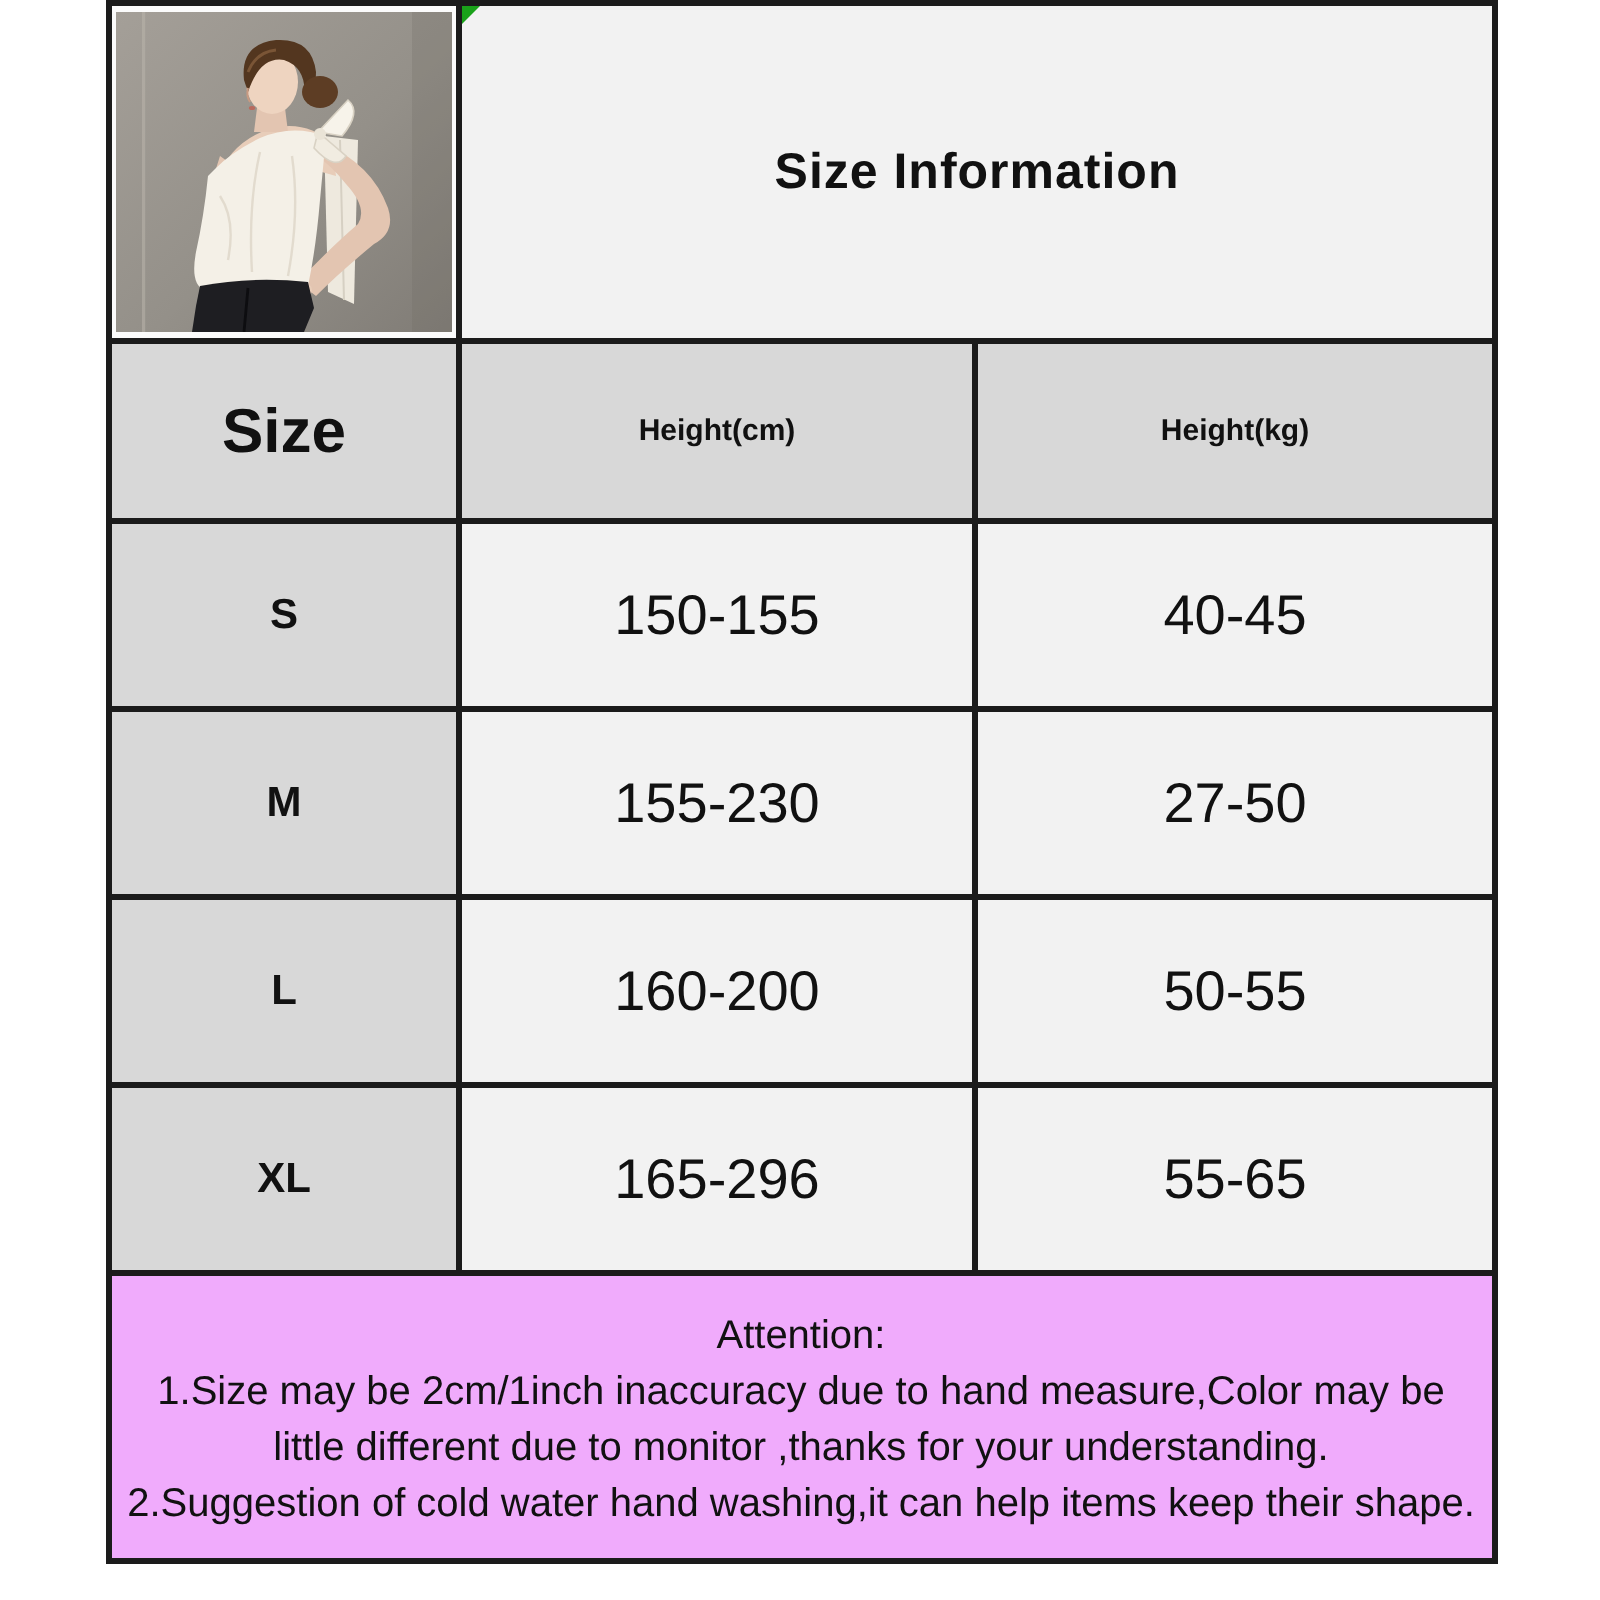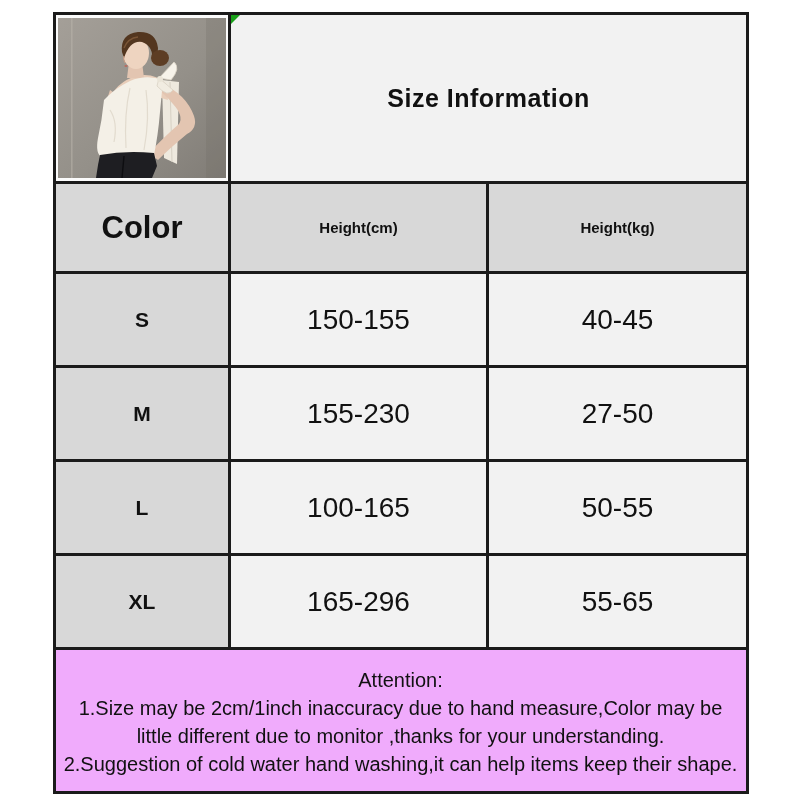--- a/index.html
+++ b/index.html
@@ -9,21 +9,20 @@
   .sheet {
     position: absolute;
     left: 53px; top: 0;
     width: 693px; height: 797px;
   }
 
   table.size-table {
     border-collapse: collapse;
     table-layout: fixed;
     width: 693px;
-    margin-top: 12px;
   }
   table.size-table td, table.size-table th {
     border: 3px solid #1b1b1b;
     text-align: center;
     vertical-align: middle;
   }
 
   col.c-size   { width: 175px; }
   col.c-height { width: 258px; }
   col.c-weight { width: 260px; }
@@ -142,38 +141,38 @@
           <path d="M66,138 L64,160" stroke="#0d0d10" stroke-width="1.4" fill="none"></path>
         </svg>
       </td>
       <td class="title-cell" colspan="2">
         <span class="corner-triangle"></span>
         <span class="title-text">Size Information</span>
       </td>
     </tr>
 
     <tr class="header-row">
-      <th class="size-head">Color</th>
+      <th class="size-head">Size</th>
       <th class="metric-head">Height(cm)</th>
       <th class="metric-head">Height(kg)</th>
     </tr>
 
     <tr class="data-row">
       <td class="size-col">S</td>
       <td class="val-col">150-155</td>
       <td class="val-col">40-45</td>
     </tr>
     <tr class="data-row">
       <td class="size-col">M</td>
       <td class="val-col">155-230</td>
       <td class="val-col">27-50</td>
     </tr>
     <tr class="data-row">
       <td class="size-col">L</td>
-      <td class="val-col">100-165</td>
+      <td class="val-col">160-200</td>
       <td class="val-col">50-55</td>
     </tr>
     <tr class="data-row">
       <td class="size-col">XL</td>
       <td class="val-col">165-296</td>
       <td class="val-col">55-65</td>
     </tr>
 
     <tr class="attention-row">
       <td class="attention-cell" colspan="3">

